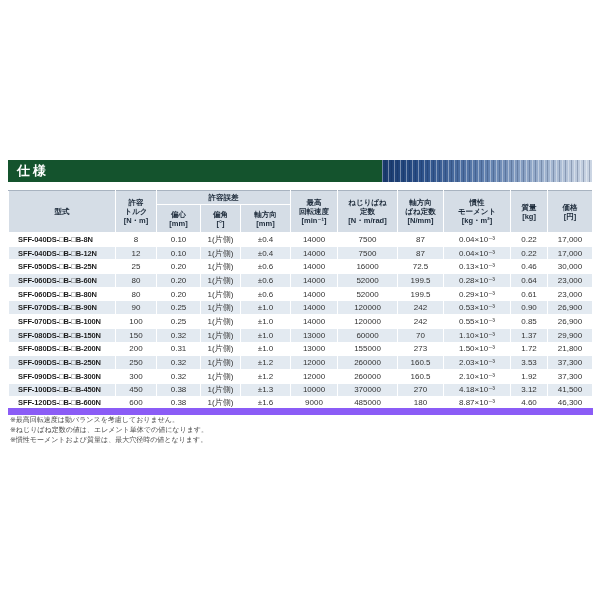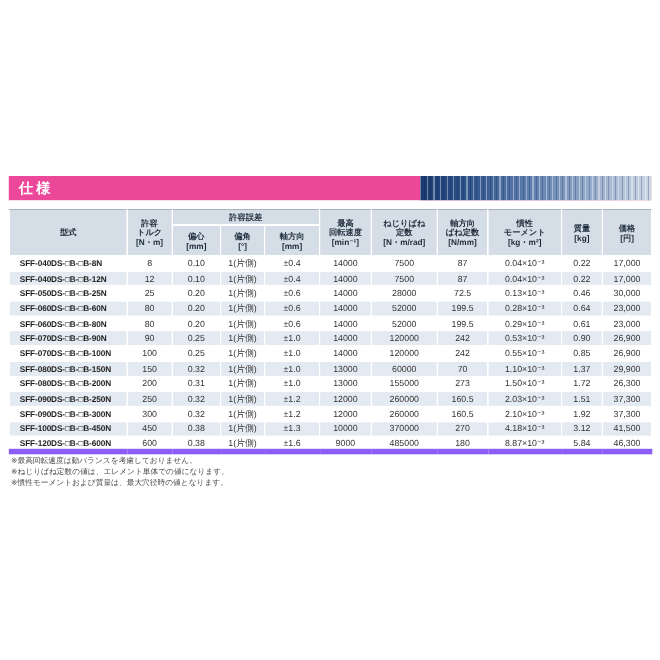--- a/index.html
+++ b/index.html
@@ -4,21 +4,21 @@
 <style>
   * { margin:0; padding:0; box-sizing:border-box; }
   html,body { background:#ffffff; }
   .page {
     position:relative; width:600px; height:600px; background:#ffffff;
     font-family:"Liberation Sans","DejaVu Sans",sans-serif; overflow:hidden;
   }
   
   .title-bar {
     position:absolute; left:8px; top:160px; width:584px; height:22px;
-    background:#ec4899;
+    background:#14532d;
   }
   .title-text {
     position:relative; z-index:2; display:inline-block;
     color:#ffffff; font-weight:bold; font-size:13px; line-height:22px;
     padding-left:9px; letter-spacing:3px;
   }
   .title-deco {
     position:absolute; right:0; top:0; bottom:0; width:210px; z-index:1;
     background:
       repeating-linear-gradient(90deg,
@@ -45,21 +45,21 @@
   table.spec thead tr.sub-row th { height:28px; }
   table.spec tbody td {
     height:13.7px; font-size:8px; color:#333; text-align:center;
     vertical-align:middle; background:#ffffff; padding:0 1px;
   }
   table.spec tbody tr.alt td { background:#e3eaf1; }
   table.spec tbody td.model {
     text-align:left; padding-left:9px; font-weight:bold; color:#1d1d1d;
     font-size:7.5px; letter-spacing:-0.1px;
   }
-  table.spec tbody tr:last-child td { border-bottom:5px solid #8b5cf6; }
+  table.spec tbody tr:last-child td { border-bottom:7px solid #8b5cf6; }
   
   .notes {
     position:absolute; left:10px; top:415px;
     font-size:7px; line-height:10px; color:#4a4a4a;
   }
 </style>
 </head>
 <body>
 
 <div class="page">
@@ -143,21 +143,21 @@
       <td>0.22</td>
       <td>17,000</td>
     </tr>
         <tr>
       <td class="model">SFF-050DS-□B-□B-25N</td>
       <td>25</td>
       <td>0.20</td>
       <td>1(片側)</td>
       <td>±0.6</td>
       <td>14000</td>
-      <td>28000</td>
+      <td>16000</td>
       <td>72.5</td>
       <td>0.13×10⁻³</td>
       <td>0.46</td>
       <td>30,000</td>
     </tr>
         <tr class="alt">
       <td class="model">SFF-060DS-□B-□B-60N</td>
       <td>80</td>
       <td>0.20</td>
       <td>1(片側)</td>
@@ -225,33 +225,33 @@
       <td class="model">SFF-080DS-□B-□B-200N</td>
       <td>200</td>
       <td>0.31</td>
       <td>1(片側)</td>
       <td>±1.0</td>
       <td>13000</td>
       <td>155000</td>
       <td>273</td>
       <td>1.50×10⁻³</td>
       <td>1.72</td>
-      <td>26,300</td>
+      <td>21,800</td>
     </tr>
         <tr class="alt">
       <td class="model">SFF-090DS-□B-□B-250N</td>
       <td>250</td>
       <td>0.32</td>
       <td>1(片側)</td>
       <td>±1.2</td>
       <td>12000</td>
       <td>260000</td>
       <td>160.5</td>
       <td>2.03×10⁻³</td>
-      <td>1.51</td>
+      <td>3.53</td>
       <td>37,300</td>
     </tr>
         <tr>
       <td class="model">SFF-090DS-□B-□B-300N</td>
       <td>300</td>
       <td>0.32</td>
       <td>1(片側)</td>
       <td>±1.2</td>
       <td>12000</td>
       <td>260000</td>
@@ -276,21 +276,21 @@
         <tr>
       <td class="model">SFF-120DS-□B-□B-600N</td>
       <td>600</td>
       <td>0.38</td>
       <td>1(片側)</td>
       <td>±1.6</td>
       <td>9000</td>
       <td>485000</td>
       <td>180</td>
       <td>8.87×10⁻³</td>
-      <td>5.84</td>
+      <td>4.60</td>
       <td>46,300</td>
     </tr>
       </tbody>
   </table>
 
   <div class="notes">
     <div>※最高回転速度は動バランスを考慮しておりません。</div>
     <div>※ねじりばね定数の値は、エレメント単体での値になります。</div>
     <div>※慣性モーメントおよび質量は、最大穴径時の値となります。</div>
   </div>

